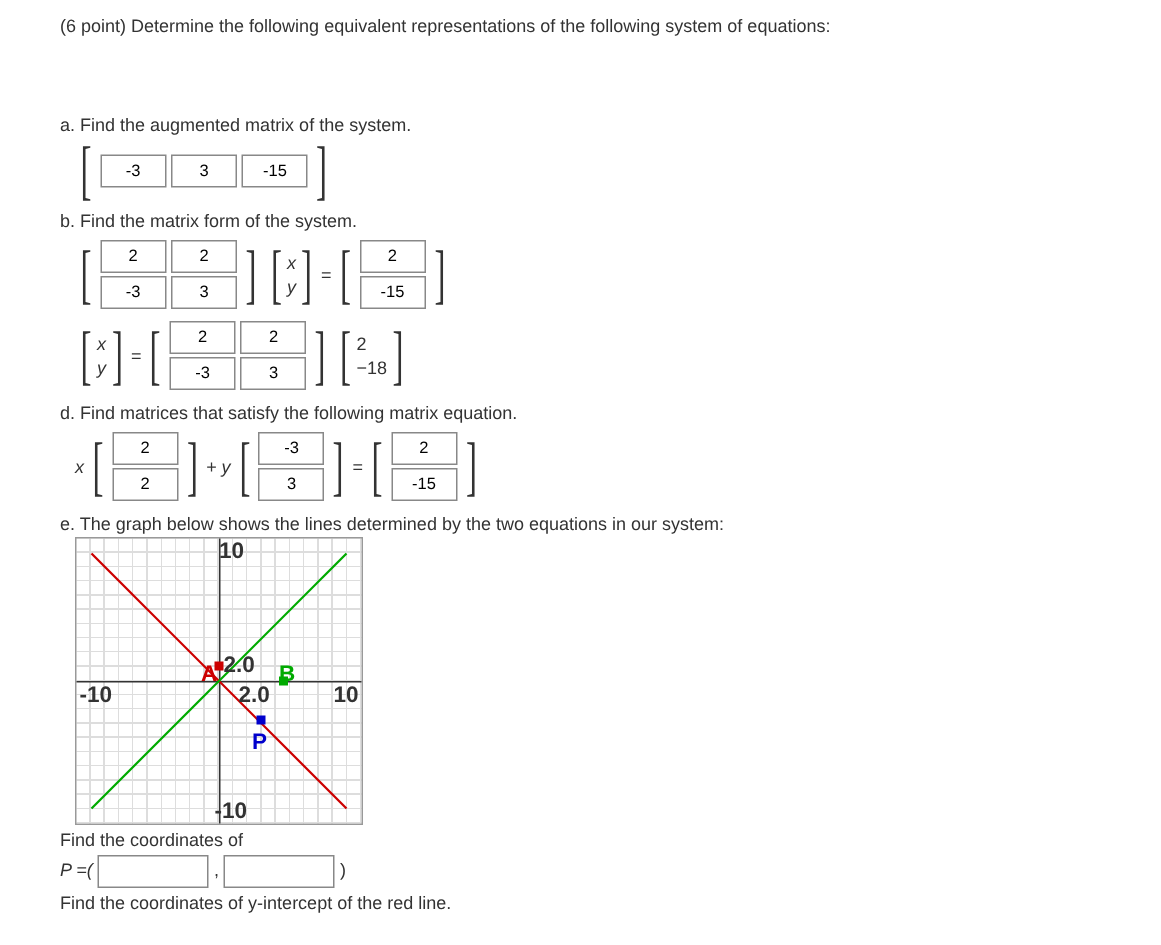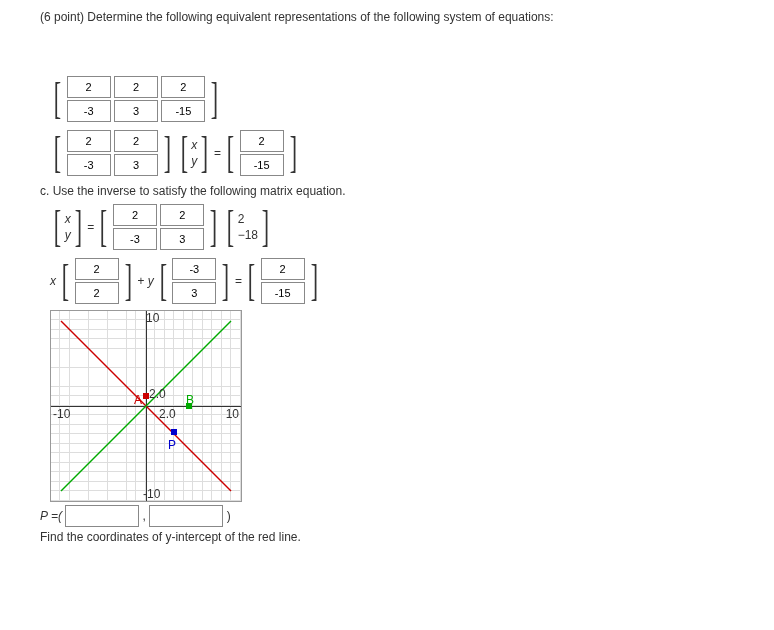--- a/index.html
+++ b/index.html
@@ -61,50 +61,47 @@
     border: 1px solid #999;
     position: relative;
     background:
       repeating-linear-gradient(to right, transparent 0 8.5px, #ddd 8.5px 9.5px),
       repeating-linear-gradient(to bottom, transparent 0 8.5px, #ddd 8.5px 9.5px);
     margin: 2px 0 2px 10px;
   }
   .axis-h { position:absolute; left:0; right:0; top:95px; height:1px; background:#333; }
   .axis-v { position:absolute; top:0; bottom:0; left:95px; width:1px; background:#333; }
   svg.lines { position:absolute; left:0; top:0; width:190px; height:190px; }
-  .glabel { position:absolute; font-size:12px; font-weight:normal; color:#333; }
+  .glabel { position:absolute; font-size:15px; font-weight:bold; color:#333; }
   .bottom-lines > div { margin: 3px 0; }
   .header-area { position: relative; height: 60px; }
 </style>
 </head>
 <body>
 
 <div class="content">
 
 <div class="header-area">
   <div>(6 point) Determine the following equivalent representations of the following system of equations:</div>
 </div>
 
-<div class="eqblock">
-  <span class="bracket-l">[</span>
-  <div class="mat-body">
-    <div class="mat-row">
-      <input class="inputbox" value="2" style="">
-      <input class="inputbox" value="2" style="">
-      <input class="inputbox" value="2" style="">
-    </div>
+<div class="part-label">a. Find the augmented matrix of the system.</div>
+<div class="eqblock">
+  <span class="bracket-l">[</span>
+  <div class="mat-body">
     <div class="mat-row">
       <input class="inputbox" value="-3" style="">
       <input class="inputbox" value="3" style="">
       <input class="inputbox" value="-15" style="">
     </div>
   </div>
   <span class="bracket-r">]</span>
 </div>
 
+<div class="part-label">b. Find the matrix form of the system.</div>
 <div class="eqblock">
   <span class="bracket-l">[</span>
   <div class="mat-body">
     <div class="mat-row">
       <input class="inputbox" value="2" style="">
       <input class="inputbox" value="2" style="">
     </div>
     <div class="mat-row">
       <input class="inputbox" value="-3" style="">
       <input class="inputbox" value="3" style="">
@@ -124,21 +121,20 @@
   <span>=</span>
 
   <span class="bracket-l">[</span>
   <div class="mat-body">
     <div class="mat-row"><input class="inputbox" value="2" style=""></div>
     <div class="mat-row"><input class="inputbox" value="-15" style=""></div>
   </div>
   <span class="bracket-r">]</span>
 </div>
 
-<div class="part-label">c. Use the inverse to satisfy the following matrix equation.</div>
 <div class="eqblock">
   <span class="small-mat">
     <span class="bracket-l">[</span>
     <div class="mat-body">
       <div class="mat-row"><span class="italic">x</span></div>
       <div class="mat-row"><span class="italic">y</span></div>
     </div>
     <span class="bracket-r">]</span>
   </span>
 
@@ -160,20 +156,21 @@
   <span class="small-mat">
     <span class="bracket-l">[</span>
     <div class="mat-body">
       <div class="mat-row"><span>2</span></div>
       <div class="mat-row"><span>−18</span></div>
     </div>
     <span class="bracket-r">]</span>
   </span>
 </div>
 
+<div class="part-label">d. Find matrices that satisfy the following matrix equation.</div>
 <div class="eqblock">
   <span class="italic">x</span>
   <span class="bracket-l">[</span>
   <div class="mat-body">
     <div class="mat-row"><input class="inputbox" value="2" style=""></div>
     <div class="mat-row"><input class="inputbox" value="2" style=""></div>
   </div>
   <span class="bracket-r">]</span>
 
   <span class="italic">+ y</span>
@@ -188,20 +185,21 @@
   <span>=</span>
 
   <span class="bracket-l">[</span>
   <div class="mat-body">
     <div class="mat-row"><input class="inputbox" value="2" style=""></div>
     <div class="mat-row"><input class="inputbox" value="-15" style=""></div>
   </div>
   <span class="bracket-r">]</span>
 </div>
 
+<div class="part-label">e. The graph below shows the lines determined by the two equations in our system:</div>
 <div class="graph-box">
   <div class="axis-h"></div>
   <div class="axis-v"></div>
   <svg class="lines">
     <line x1="10" y1="10" x2="180" y2="180" stroke="#c00" stroke-width="1.5"></line>
     <line x1="10" y1="180" x2="180" y2="10" stroke="#0a0" stroke-width="1.5"></line>
     <rect x="92" y="82" width="6" height="6" fill="#c00"></rect>
     <rect x="135" y="92" width="6" height="6" fill="#0a0"></rect>
     <rect x="120" y="118" width="6" height="6" fill="#00c"></rect>
   </svg>
@@ -210,20 +208,21 @@
   <span class="glabel" style="right:2px; top:96px;">10</span>
   <span class="glabel" style="left:92px; bottom:0;">-10</span>
   <span class="glabel" style="left:98px; top:76px;">2.0</span>
   <span class="glabel" style="left:108px; top:96px;">2.0</span>
   <span class="glabel" style="left:83px; top:82px; color:#c00;">A</span>
   <span class="glabel" style="left:135px; top:82px; color:#0a0;">B</span>
   <span class="glabel" style="left:117px; top:127px; color:#00c;">P</span>
 </div>
 
 <div class="bottom-lines">
+  <div>Find the coordinates of</div>
   <div>
     <span class="italic">P =(</span>
     <input class="inputbox wide" style="">
     <span>,</span>
     <input class="inputbox wide" style="">
     <span>)</span>
   </div>
   <div>Find the coordinates of y-intercept of the red line.</div>
 
 </div>

